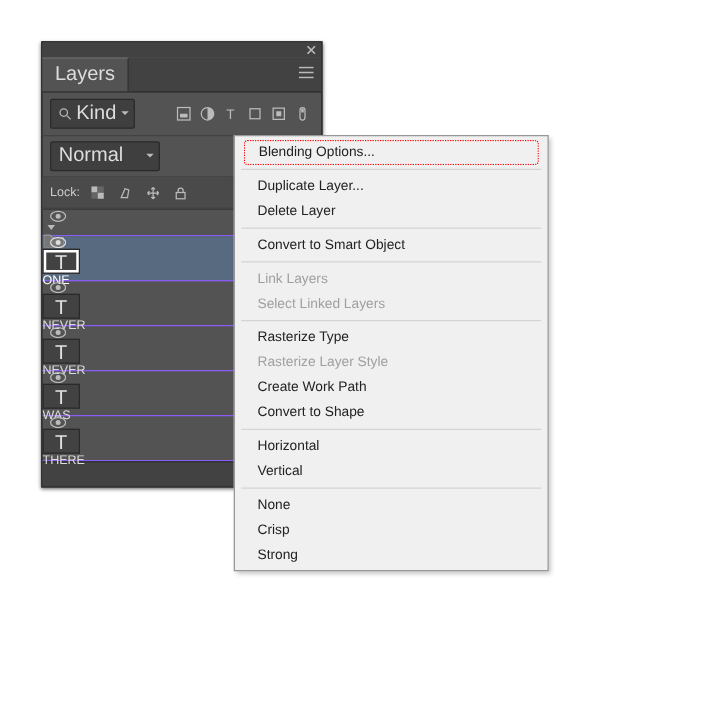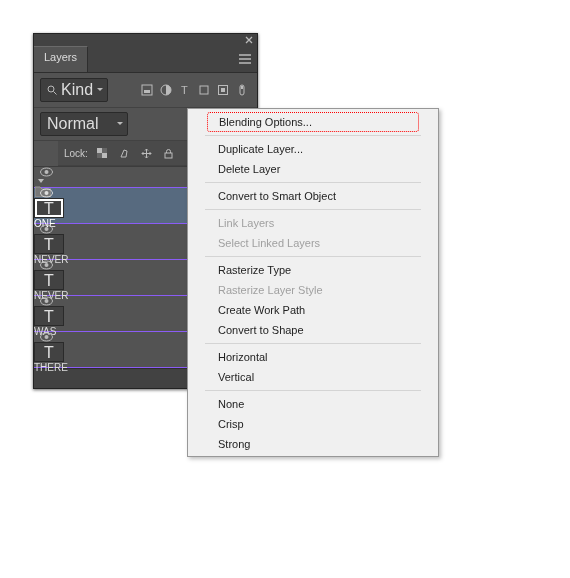--- a/index.html
+++ b/index.html
@@ -3,33 +3,33 @@
 <meta charset="utf-8">
 <style>
   * { box-sizing: border-box; margin:0; padding:0; font-family: "Segoe UI", Tahoma, Arial, sans-serif; }
   body { background:#fff; width:570px; height:578px; position:relative; overflow:hidden; }
 
   .panel { position:absolute; left:33px; top:33px; width:225px; background:#535353; border:1px solid #232323; box-shadow:0 1px 3px rgba(0,0,0,.6); }
   .panel-header { height:12px; background:#424242; display:flex; justify-content:flex-end; align-items:center; padding:0 4px; gap:6px; }
   .header-icon { color:#bbb; font-size:9px; line-height:1; }
   .header-x svg { width:8px; height:8px; display:block; }
   .tab-bar { display:flex; background:#424242; border-bottom:1px solid #2e2e2e; }
-  .tab { font-size:11px; color:#ddd; padding:4px 10px; background:#535353; border-right:1px solid #2e2e2e; border-top:1px solid #6a6a6a; }
+  .tab { font-size:16px; color:#ddd; padding:4px 10px; background:#535353; border-right:1px solid #2e2e2e; border-top:1px solid #6a6a6a; }
   .tab-menu { margin-left:auto; padding:4px 6px; color:#bbb; }
   .filter-row { display:flex; align-items:center; padding:5px 6px; gap:4px; border-bottom:1px solid #424242; }
   .dropdown { background:#3f3f3f; border:1px solid #2a2a2a; color:#ddd; font-size:16px; padding:2px 14px 2px 6px; border-radius:2px; position:relative; display:flex; align-items:center; gap:4px; }
   .dropdown::after { content:""; position:absolute; right:4px; top:50%; margin-top:-2px; border:3px solid transparent; border-top-color:#bbb; }
   .search-icon svg { width:10px; height:10px; display:block; }
   .filter-icons { display:flex; gap:1px; margin-left:auto; }
   .filter-btn { width:18px; height:18px; display:flex; align-items:center; justify-content:center; background:transparent; border:1px solid transparent; }
   .filter-btn svg { width:12px; height:12px; display:block; }
   .mode-row { display:flex; align-items:flex-end; padding:4px 6px; gap:6px; border-bottom:1px solid #424242; }
   .mode-select { flex:0 0 88px; }
   .opaci-label { color:#ccc; font-size:10px; flex:1; text-align:right; }
-  .lock-row { display:flex; align-items:center; padding:4px 6px; gap:4px; border-bottom:1px solid #424242; background:#4a4a4a;margin-left:24px;}
+  .lock-row { display:flex; align-items:center; padding:4px 6px; gap:4px; border-bottom:1px solid #424242; background:#4a4a4a;}
   .lock-label { color:#ccc; font-size:10px; margin-right:2px; }
   .lock-btn { width:18px; height:16px; display:flex; align-items:center; justify-content:center; }
   .lock-btn svg { width:11px; height:11px; display:block; }
   .fill-label { color:#ccc; font-size:10px; margin-left:auto; }
   .layers-list { }
   .layer-row { display:flex; border-bottom:1px solid #8b5cf6; height:36px;flex-direction:column; }
   .group-row { height:22px; border-top:1px solid #3c3c3c;}
   .vis-col { width:24px; display:flex; justify-content:center; align-items:center; }
   .eye svg { width:13px; height:10px; display:block; }
   .arrow-col { width:14px; display:flex; justify-content:center; align-items:center; }
@@ -41,21 +41,21 @@
   .folder-thumb svg { width:16px; height:12px; display:block; }
   .layer-name { color:#ddd; font-size:10px; }
   .layer-sel { background:#576a7f; }
   .layer-sel .layer-name { color:#fff; }
   .indent { width:26px; }
 
   .panel-footer { height:20px; background:#424242; display:flex; justify-content:flex-end; align-items:center; padding:0 6px; gap:8px; border-top:1px solid #2e2e2e; }
   .footer-btn svg { width:12px; height:12px; display:block; }
   .footer-btn { color:#bbb; font-size:10px; }
 
-  .ctx-menu { position:absolute; left:187px; top:108px; width:252px; background:#f0f0f0; border:1px solid #979797; box-shadow:2px 2px 4px rgba(0,0,0,.25); padding:2px 16px; }
+  .ctx-menu { position:absolute; left:187px; top:108px; width:252px; background:#f0f0f0; border:1px solid #979797; box-shadow:2px 2px 4px rgba(0,0,0,.25); padding:2px 4px; }
   .ctx-item { font-size:11px; color:#222; padding:4px 14px; white-space:nowrap; }
   .ctx-item.disabled { color:#a0a0a0; }
   .ctx-sep { height:1px; background:#d4d4d4; margin:3px 1px; }
   .ctx-item.highlight { border:1.5px dotted #ff0000; border-radius:3px; margin:1px 3px; padding:3px 11px; }
   .ctx-fade { position:absolute; left:0; right:0; bottom:0; height:40px; background:linear-gradient(to bottom, rgba(255,255,255,0), #fff); pointer-events:none; }
 </style>
 </head>
 <body>
 
 <div class="panel">

